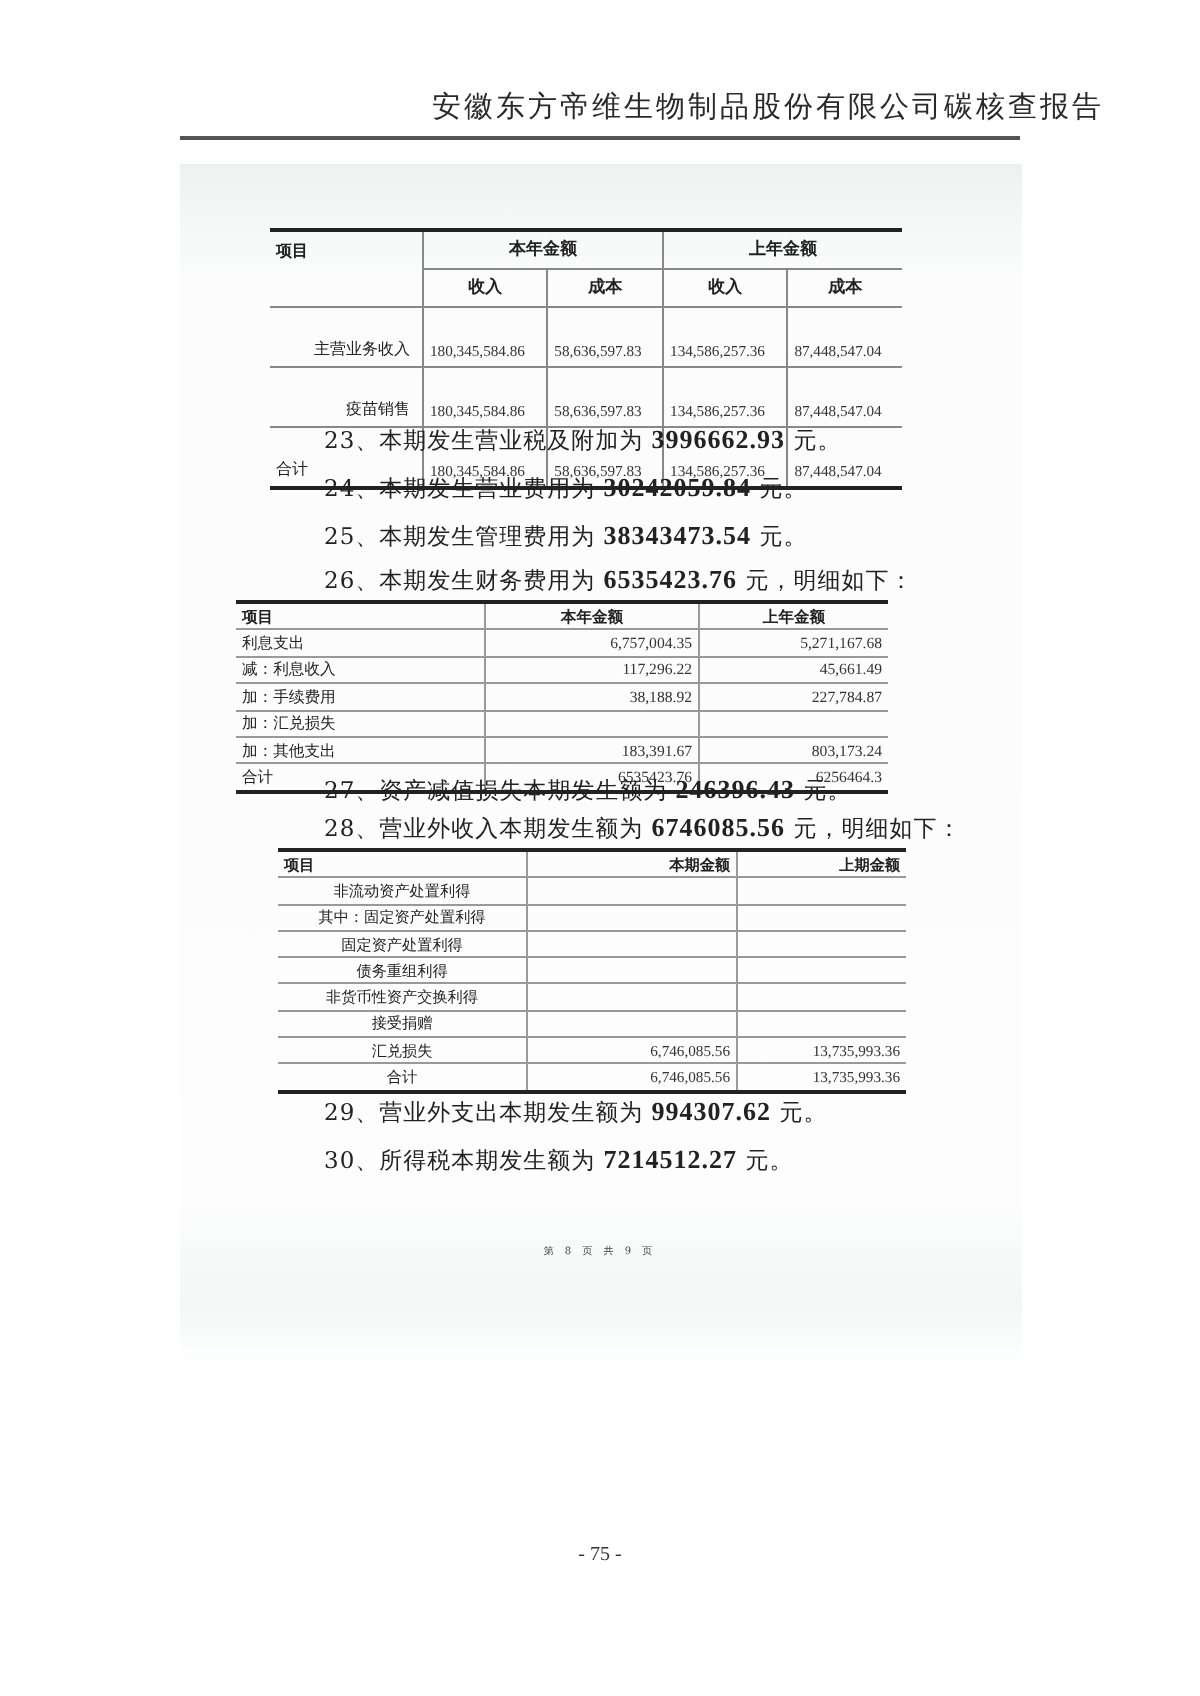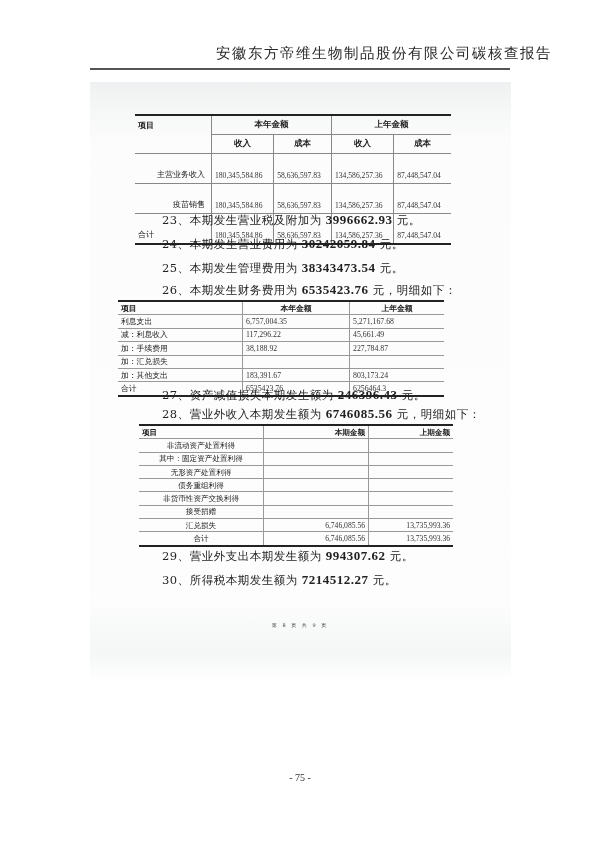--- a/index.html
+++ b/index.html
@@ -37,21 +37,21 @@
 
   
   .t2 { left: 118px; top: 300px; width: 326px; font-size: 7.8px; border-top: 2px solid #222; border-bottom: 2px solid #222; }
   .t2 td, .t2 th { border: 0.8px solid #999; height: 12.4px; line-height: 11px; }
   .t2 tr:first-child th { border-top: none; }
   .t2 tr:last-child td { border-bottom: none; }
   .t2 th:first-child, .t2 td:first-child { border-left: none; }
   .t2 th:last-child, .t2 td:last-child { border-right: none; }
   .t2 th { font-weight: bold; text-align: center; }
   .t2 th.l { text-align: left; }
-  .t2 td.num { text-align: left; color: #333; }
+  .t2 td.num { text-align: right; color: #333; }
 
   
   .t3 { left: 139px; top: 424px; width: 314px; font-size: 7.6px; border-top: 2px solid #222; border-bottom: 2px solid #222; }
   .t3 td, .t3 th { border-bottom: 0.8px solid #999; border-left: 0.8px solid #999; height: 12.3px; line-height: 11px; }
   .t3 th:first-child, .t3 td:first-child { border-left: none; text-align: center; }
   .t3 tr:last-child td { border-bottom: none; }
   .t3 th { font-weight: bold; text-align: right; }
   .t3 th.l { text-align: left; }
   .t3 td.num { text-align: right; color: #333; }
 
@@ -186,21 +186,21 @@
     <td>非流动资产处置利得</td>
     <td class="num"></td>
     <td class="num"></td>
   </tr>
   <tr>
     <td>其中：固定资产处置利得</td>
     <td class="num"></td>
     <td class="num"></td>
   </tr>
   <tr>
-    <td>无形资产处置利得</td>
+    <td>固定资产处置利得</td>
     <td class="num"></td>
     <td class="num"></td>
   </tr>
   <tr>
     <td>债务重组利得</td>
     <td class="num"></td>
     <td class="num"></td>
   </tr>
   <tr>
     <td>非货币性资产交换利得</td>

